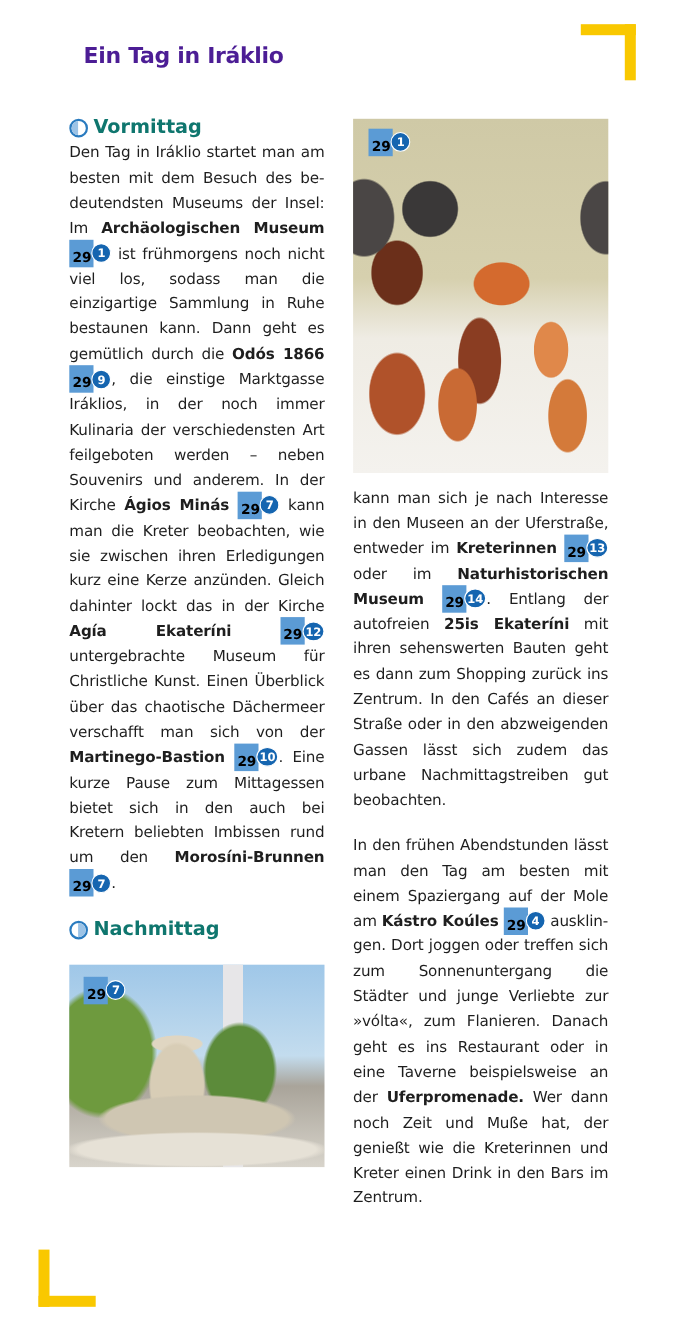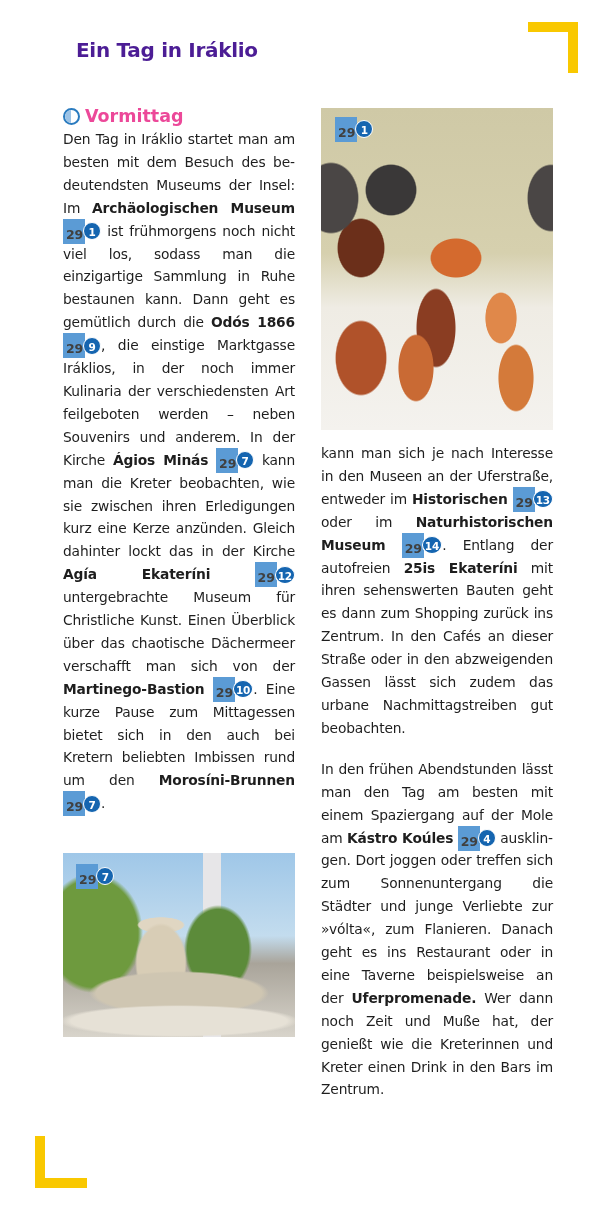--- a/index.html
+++ b/index.html
@@ -13,31 +13,31 @@
   .corner-bl .h { position:absolute; left:0; bottom:0; width:52px; height:10px; background:#f9c800; }
 
   .title { position:absolute; left:76px; top:38px; margin:0;
            font-size:20px; font-weight:bold; color:#4c1d95; letter-spacing:-0.3px; }
 
   .col { position:absolute; width:232px; }
   .col-left { left:63px; top:104px; }
   .col-right { left:321px; top:108px; }
 
   .section-head { display:flex; align-items:center; gap:5px; font-weight:bold;
-                  font-size:17.5px; color:#ec4899; height:24px; margin-bottom:0; }
+                  font-size:17.5px; color:#0f766e; height:24px; margin-bottom:0; }
   .sec-icon { width:17px; height:17px; border-radius:50%; border:2px solid #2a7bbf;
               box-sizing:border-box; position:relative; overflow:hidden; background:#fff; flex:none; }
   .sec-icon .fill { position:absolute; top:0; bottom:0; background:#9cc3e6; }
 
   .para { font-size:13.8px; line-height:22.9px; text-align:justify; margin:0;
           hyphens:manual; letter-spacing:-0.15px; }
   .para b { font-weight:bold; }
 
   .ref { display:inline-flex; align-items:center; vertical-align:-3px; height:18px; }
-  .ref .pg { background:#5b9bd5; color:#404040; font-weight:bold; font-size:12.5px;
+  .ref .pg { background:#5b9bd5; color:#000000; font-weight:bold; font-size:12.5px;
              padding:7px 2px 0 3px; height:18px; line-height:18px; }
   .ref .num { background:#1565b0; color:#fff; font-size:10.5px; font-weight:bold;
               border-radius:50%; min-width:18px; height:18px; line-height:18px; text-align:center;
               box-sizing:border-box; padding:0 2px; margin-left:-2px; border:1px solid #fff; }
 
   .photo { position:relative; overflow:hidden; }
   .photo-museum { width:232px; height:322px; margin-bottom:12px;
     background:
       radial-gradient(ellipse 26px 26px at 70px 82px, #3a3838 0 95%, transparent 100%),
       radial-gradient(ellipse 28px 36px at 10px 90px, #4a4645 0 95%, transparent 100%),
@@ -103,37 +103,43 @@
       </span> untergebrachte Museum für Christliche Kunst. Einen Über­blick über das chaotische Dächer­meer verschafft man sich von der <b>Martinego-Bastion</b> <span class="ref">
         <span class="pg">29</span>
         <span class="num">10</span>
       </span>. Eine kurze Pause zum Mittagessen bietet sich in den auch bei Kretern beliebten Imbissen rund um den <b>Morosíni-Brunnen</b> <span class="ref">
         <span class="pg">29</span>
         <span class="num">7</span>
       </span>.</p>
 
   <div class="gap-section"></div>
 
+  <div class="section-head">
+    <span class="sec-icon">
+        <span class="fill" style="right:0;width:55%;"></span>
+      </span>
+    <span>Nachmittag</span>
+  </div>
 
   <div class="photo photo-fountain">
     <span class="ref">
       <span class="pg">29</span>
       <span class="num">7</span>
     </span>
   </div>
 </div>
 
 <div class="col col-right">
   <div class="photo photo-museum">
     <span class="ref">
       <span class="pg">29</span>
       <span class="num">1</span>
     </span>
   </div>
-  <p class="para">kann man sich je nach Interesse in den Museen an der Uferstra­ße, entweder im <b>Historischen</b> <span class="ref">
+  <p class="para">kann man sich je nach Interesse in den Museen an der Uferstra­ße, entweder im <b>Kreterinnen</b> <span class="ref">
         <span class="pg">29</span>
         <span class="num">13</span>
       </span> oder im <b>Naturhistori­schen Museum</b> <span class="ref">
         <span class="pg">29</span>
         <span class="num">14</span>
       </span>. Entlang der autofreien <b>25is Ekateríni</b> mit ihren sehenswerten Bauten geht es dann zum Shopping zu­rück ins Zentrum. In den Cafés an dieser Straße oder in den abzwei­genden Gassen lässt sich zudem das urbane Nachmittagstreiben gut beobachten.</p>
 
   <div class="gap-section"></div>
 
   <p class="para">In den frühen Abendstunden lässt man den Tag am besten mit einem Spaziergang auf der Mole am <b>Kástro Koúles</b> <span class="ref">

